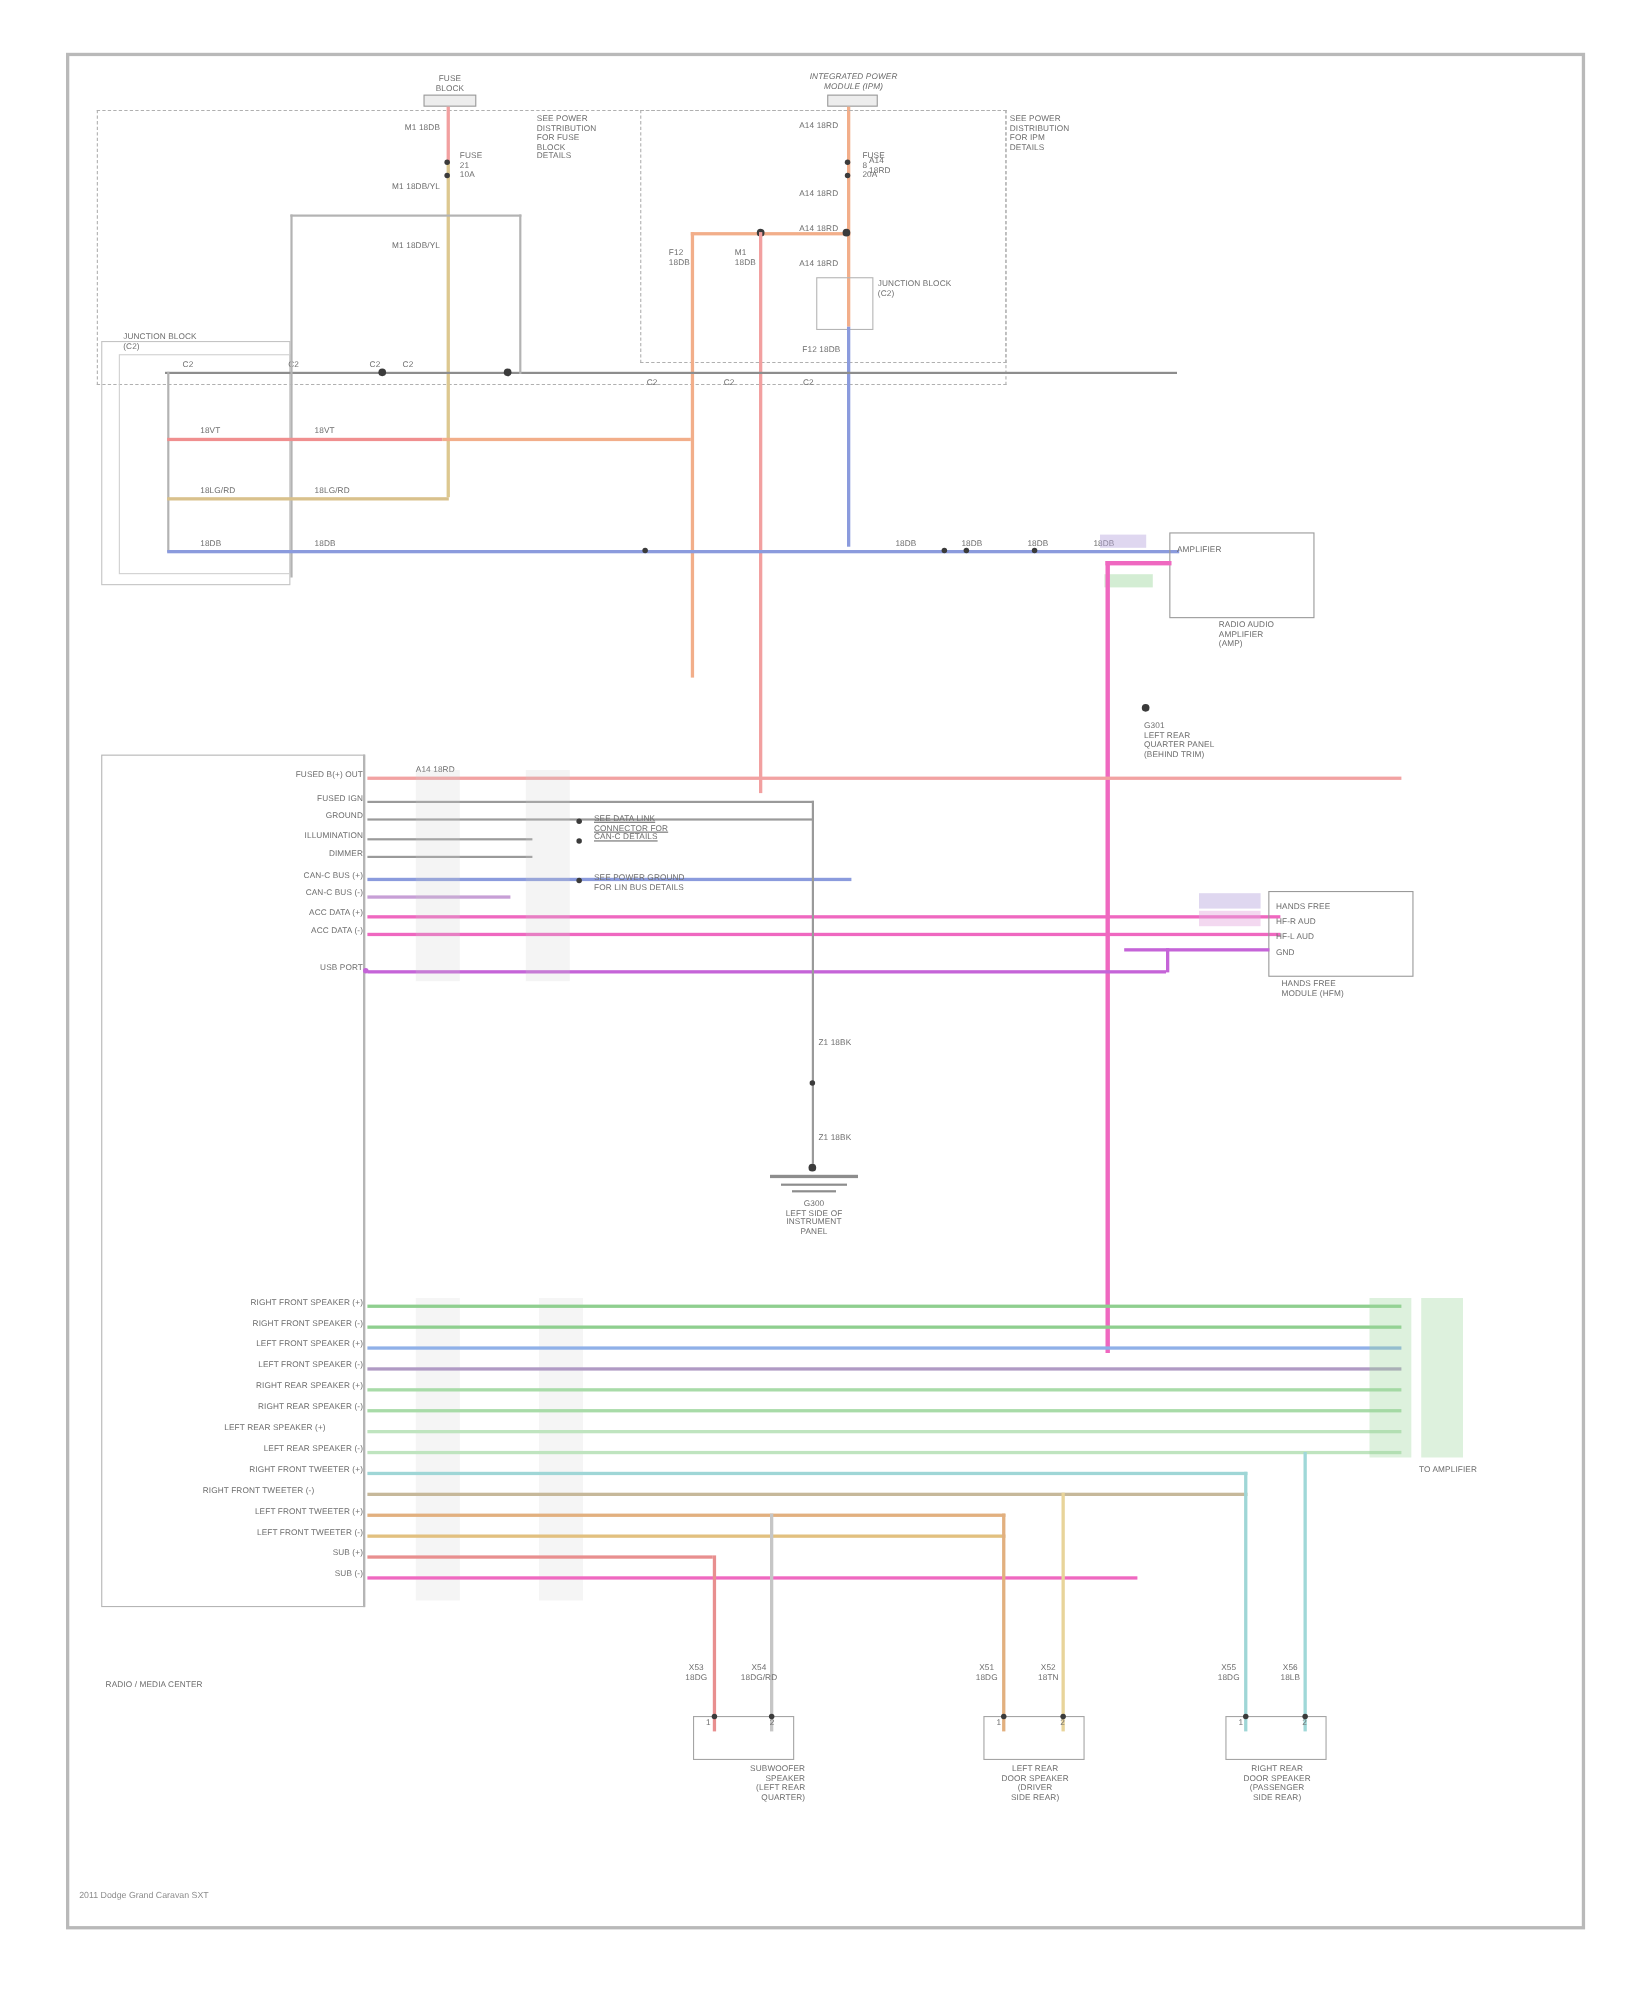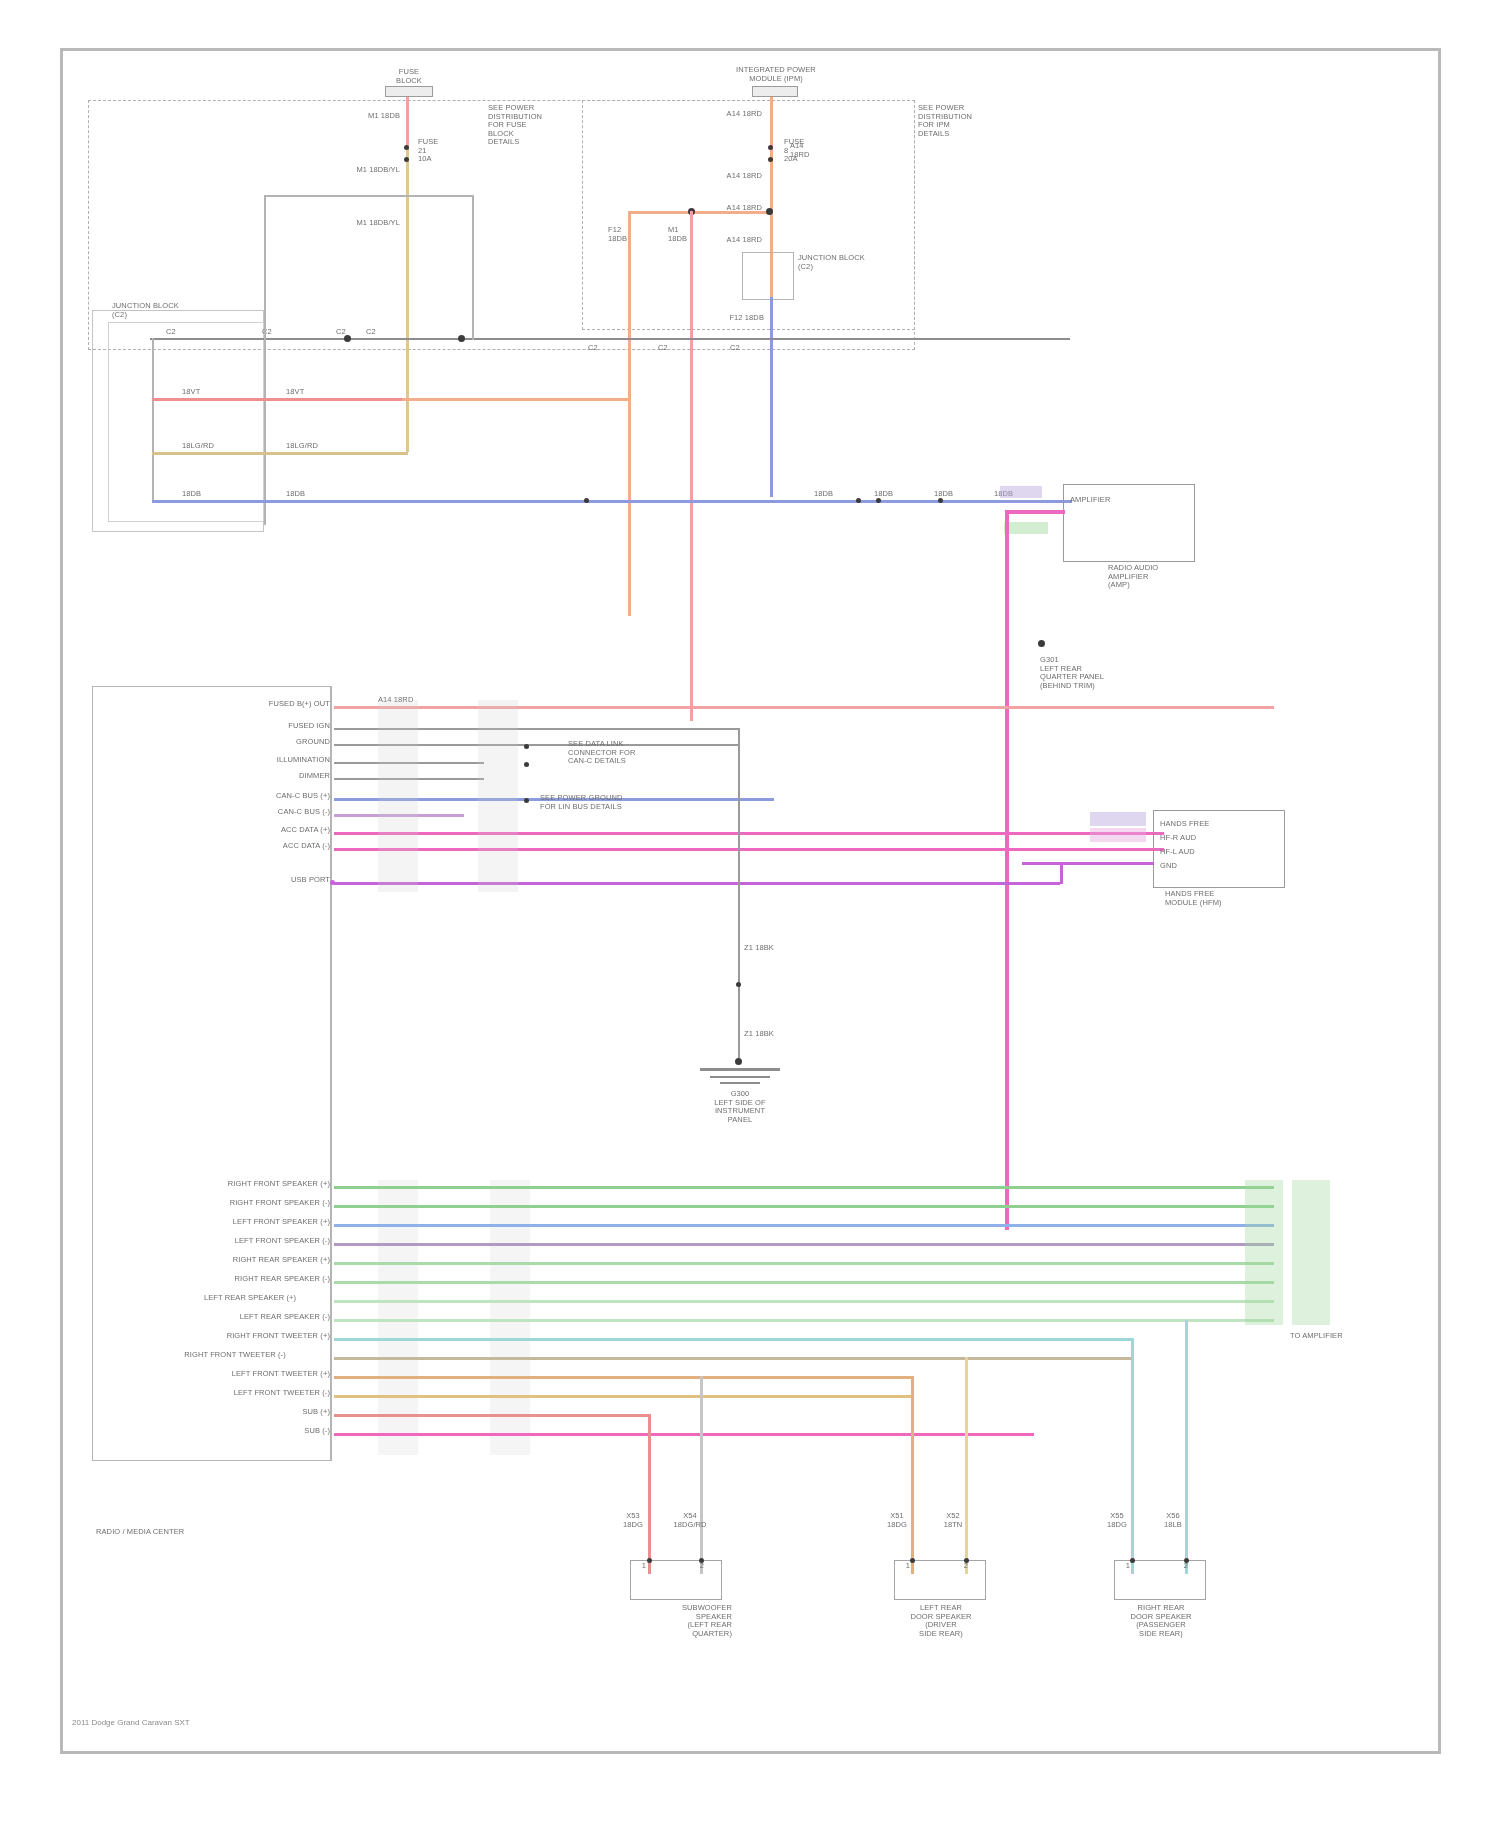--- a/index.html
+++ b/index.html
@@ -64,21 +64,21 @@
   <div class="dotsm" style="left:404px;top:145px;"></div>
   <div class="dotsm" style="left:404px;top:157px;"></div>
 
   <div class="lbl" style="left:488px;top:104px;width:70px;">SEE POWER
 DISTRIBUTION
 FOR FUSE
 BLOCK
 DETAILS</div>
 
   <div class="conn" style="left:752px;top:86px;width:46px;height:11px;background:#ededed;"></div>
-  <div class="lbl c" style="left:726px;top:66px;width:100px;">INTEGRATED POWER
+  <div class="lbl c" style="left:726px;top:66px;width:100px;font-style:italic;">INTEGRATED POWER
 MODULE (IPM)</div>
 
   <div class="wire v" style="left:770px;top:97px;height:200px;background:#f2ae8a;width:3px;"></div>
   <div class="lbl r" style="left:706px;top:110px;width:56px;">A14 18RD</div>
   <div class="lbl r" style="left:706px;top:172px;width:56px;">A14 18RD</div>
   <div class="lbl r" style="left:706px;top:204px;width:56px;">A14 18RD</div>
   <div class="lbl r" style="left:706px;top:236px;width:56px;">A14 18RD</div>
   <div class="lbl" style="left:784px;top:138px;width:40px;">FUSE
 8
 20A</div>
@@ -206,21 +206,21 @@
 
   <div class="lbl r" style="left:230px;top:876px;width:100px;">USB PORT</div>
   <div class="wire h" style="left:334px;top:882px;width:726px;height:3px;background:#c564d8;"></div>
   <div class="dotsm" style="left:330px;top:880px;background:#c564d8;"></div>
 
   <div class="swatch" style="left:378px;top:700px;width:40px;height:192px;background:#cfcfcf;opacity:.22;"></div>
   <div class="swatch" style="left:478px;top:700px;width:40px;height:192px;background:#cfcfcf;opacity:.22;"></div>
 
   <div class="dotsm" style="left:524px;top:744px;"></div>
   <div class="dotsm" style="left:524px;top:762px;"></div>
-  <div class="lbl" style="left:568px;top:740px;width:130px;">SEE DATA LINK
+  <div class="lbl" style="left:540px;top:740px;width:130px;text-decoration:underline;">SEE DATA LINK
 CONNECTOR FOR
 CAN-C DETAILS</div>
   <div class="dotsm" style="left:524px;top:798px;"></div>
   <div class="lbl" style="left:540px;top:794px;width:150px;">SEE POWER GROUND
 FOR LIN BUS DETAILS</div>
 
   <div class="wire v" style="left:738px;top:728px;height:330px;background:#9a9a9a;"></div>
   <div class="lbl" style="left:744px;top:944px;width:60px;">Z1 18BK</div>
   <div class="dotsm" style="left:736px;top:982px;"></div>
   <div class="lbl" style="left:744px;top:1030px;width:60px;">Z1 18BK</div>

